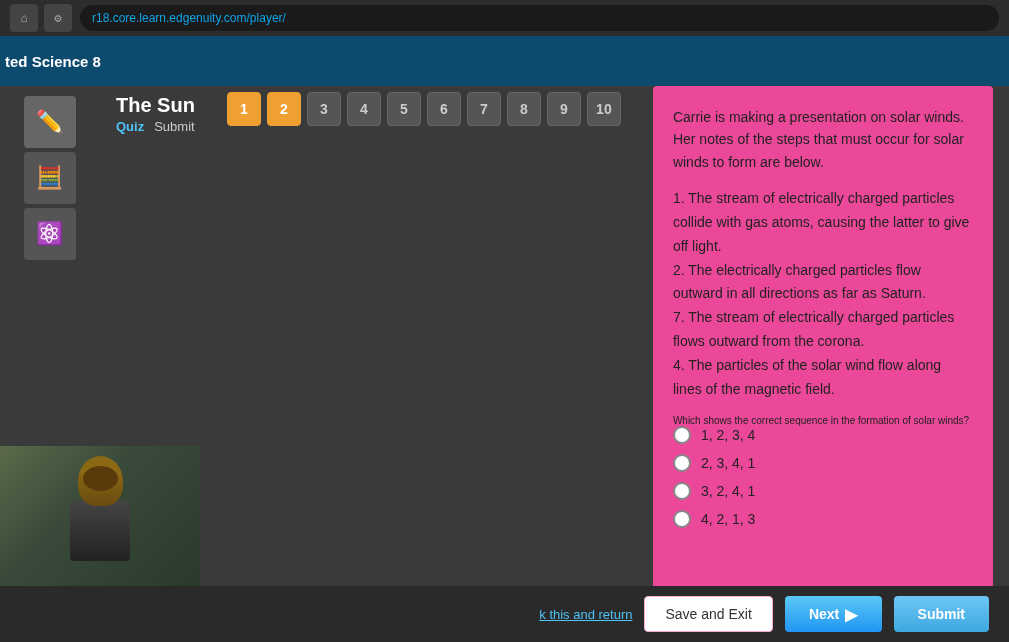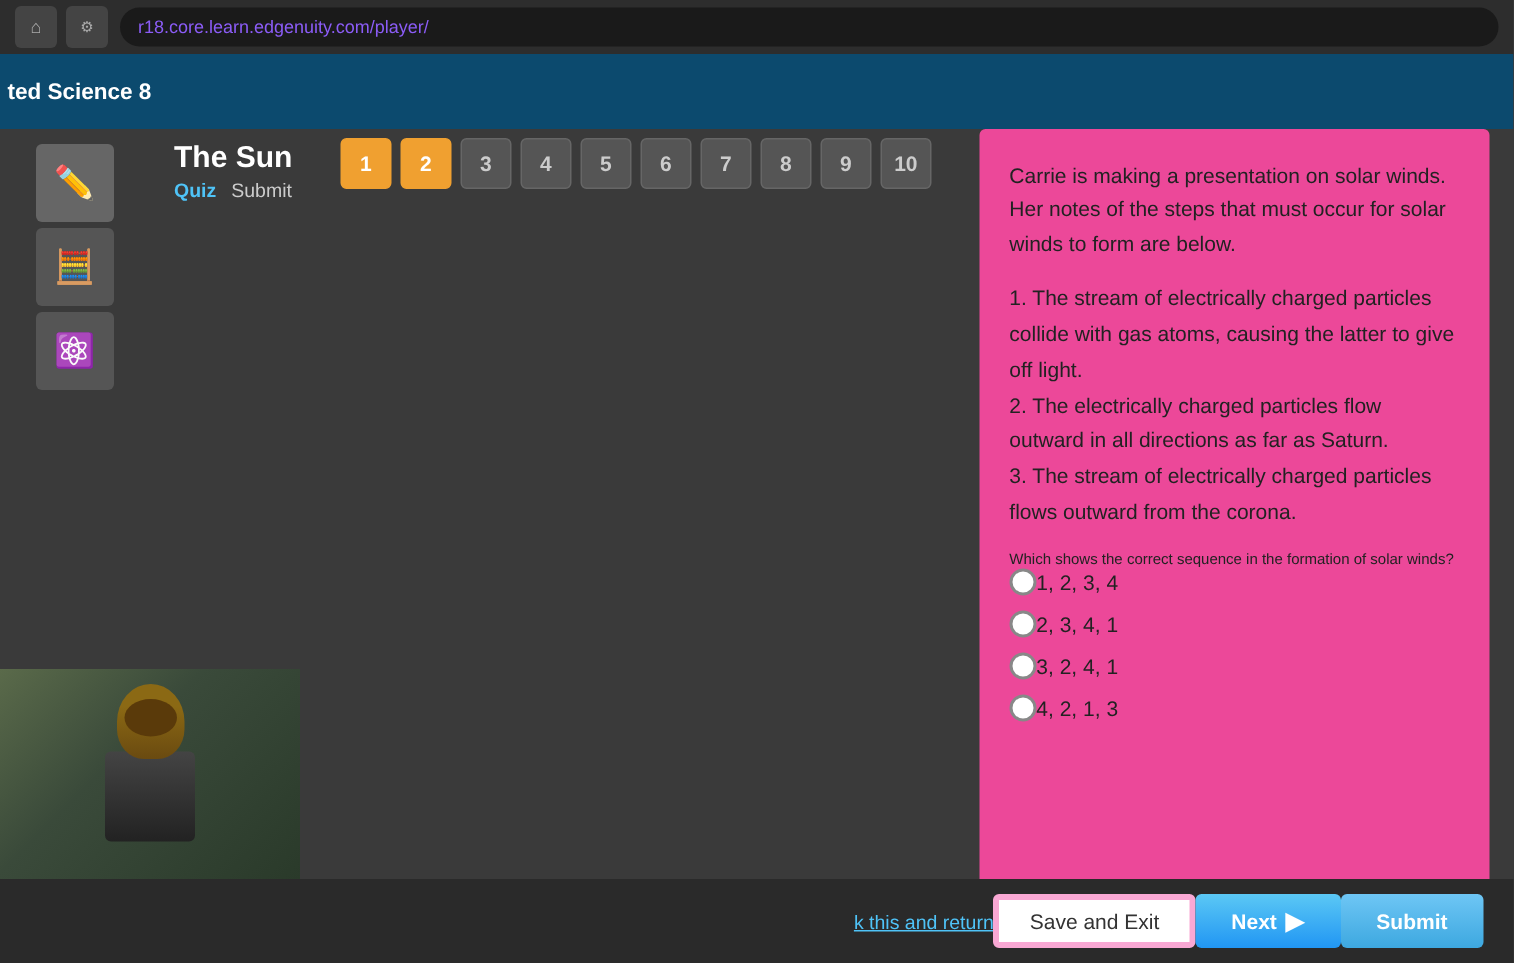--- a/index.html
+++ b/index.html
@@ -27,21 +27,21 @@
       color: #aaa; font-size: 12px; cursor: pointer;
     }
     .address-bar {
       flex: 1;
       height: 26px;
       background: #1a1a1a;
       border-radius: 13px;
       display: flex;
       align-items: center;
       padding: 0 12px;
-      color: #8b5cf6;
+      color: #0ea5e9;
       font-size: 12px;
     }
 
     
     .top-nav {
       height: 50px;
       background: #0c4a6e;
       display: flex;
       align-items: center;
       padding: 0 5px;
@@ -215,20 +215,21 @@
       font-weight: normal;
     }
     .answer-options {
       display: flex;
       flex-direction: column;
       gap: 10px;
     }
     .answer-option {
       display: flex;
       align-items: center;
+      gap: 10px;
       cursor: pointer;
     }
     .radio-circle {
       width: 18px; height: 18px;
       border-radius: 50%;
       border: 2px solid #888;
       background: white;
       flex-shrink: 0;
     }
     .option-text {
@@ -236,38 +237,39 @@
       color: #222;
     }
 
     
     .bottom-bar {
       height: 56px;
       background: #2a2a2a;
       display: flex;
       align-items: center;
       padding: 0 20px;
+      gap: 12px;
       position: absolute;
       bottom: 0;
       left: 0;
       right: 0;
     }
     .bottom-link {
       color: #4fc3f7;
       font-size: 13px;
       text-decoration: underline;
       cursor: pointer;
       flex: 1;
       text-align: right;
     }
     .btn-save-exit {
       height: 36px;
       padding: 0 20px;
       background: white;
-      border: 4px solid #f9a8d4;
+      border: 1px solid #f9a8d4;
       border-radius: 4px;
       font-size: 14px;
       color: #333;
       cursor: pointer;
       white-space: nowrap;
     }
     .btn-next {
       height: 36px;
       padding: 4px 24px;
       background: linear-gradient(180deg, #5bc8f5 0%, #2196f3 100%);
@@ -342,21 +344,22 @@
       <div class="q-num">8</div>
       <div class="q-num">9</div>
       <div class="q-num">10</div>
     </div>
 
     <div class="question-panel">
       <div class="question-text">Carrie is making a presentation on solar winds. Her notes of the steps that must occur for solar winds to form are below.</div>
       <div class="steps-list">
         <p>1. The stream of electrically charged particles collide with gas atoms, causing the latter to give off light.</p>
         <p>2. The electrically charged particles flow outward in all directions as far as Saturn.</p>
-        <p>3. The stream of electrically charged particles flows outward from the corona.</p>
+        <p>7. The stream of electrically charged particles flows outward from the corona.</p>
+        <p>4. The particles of the solar wind flow along lines of the magnetic field.</p>
       </div>
       <div class="question-prompt">Which shows the correct sequence in the formation of solar winds?</div>
       <div class="answer-options">
         <label class="answer-option">
           <div class="radio-circle"></div>
           <span class="option-text">1, 2, 3, 4</span>
         </label>
         <label class="answer-option">
           <div class="radio-circle"></div>
           <span class="option-text">2, 3, 4, 1</span>

